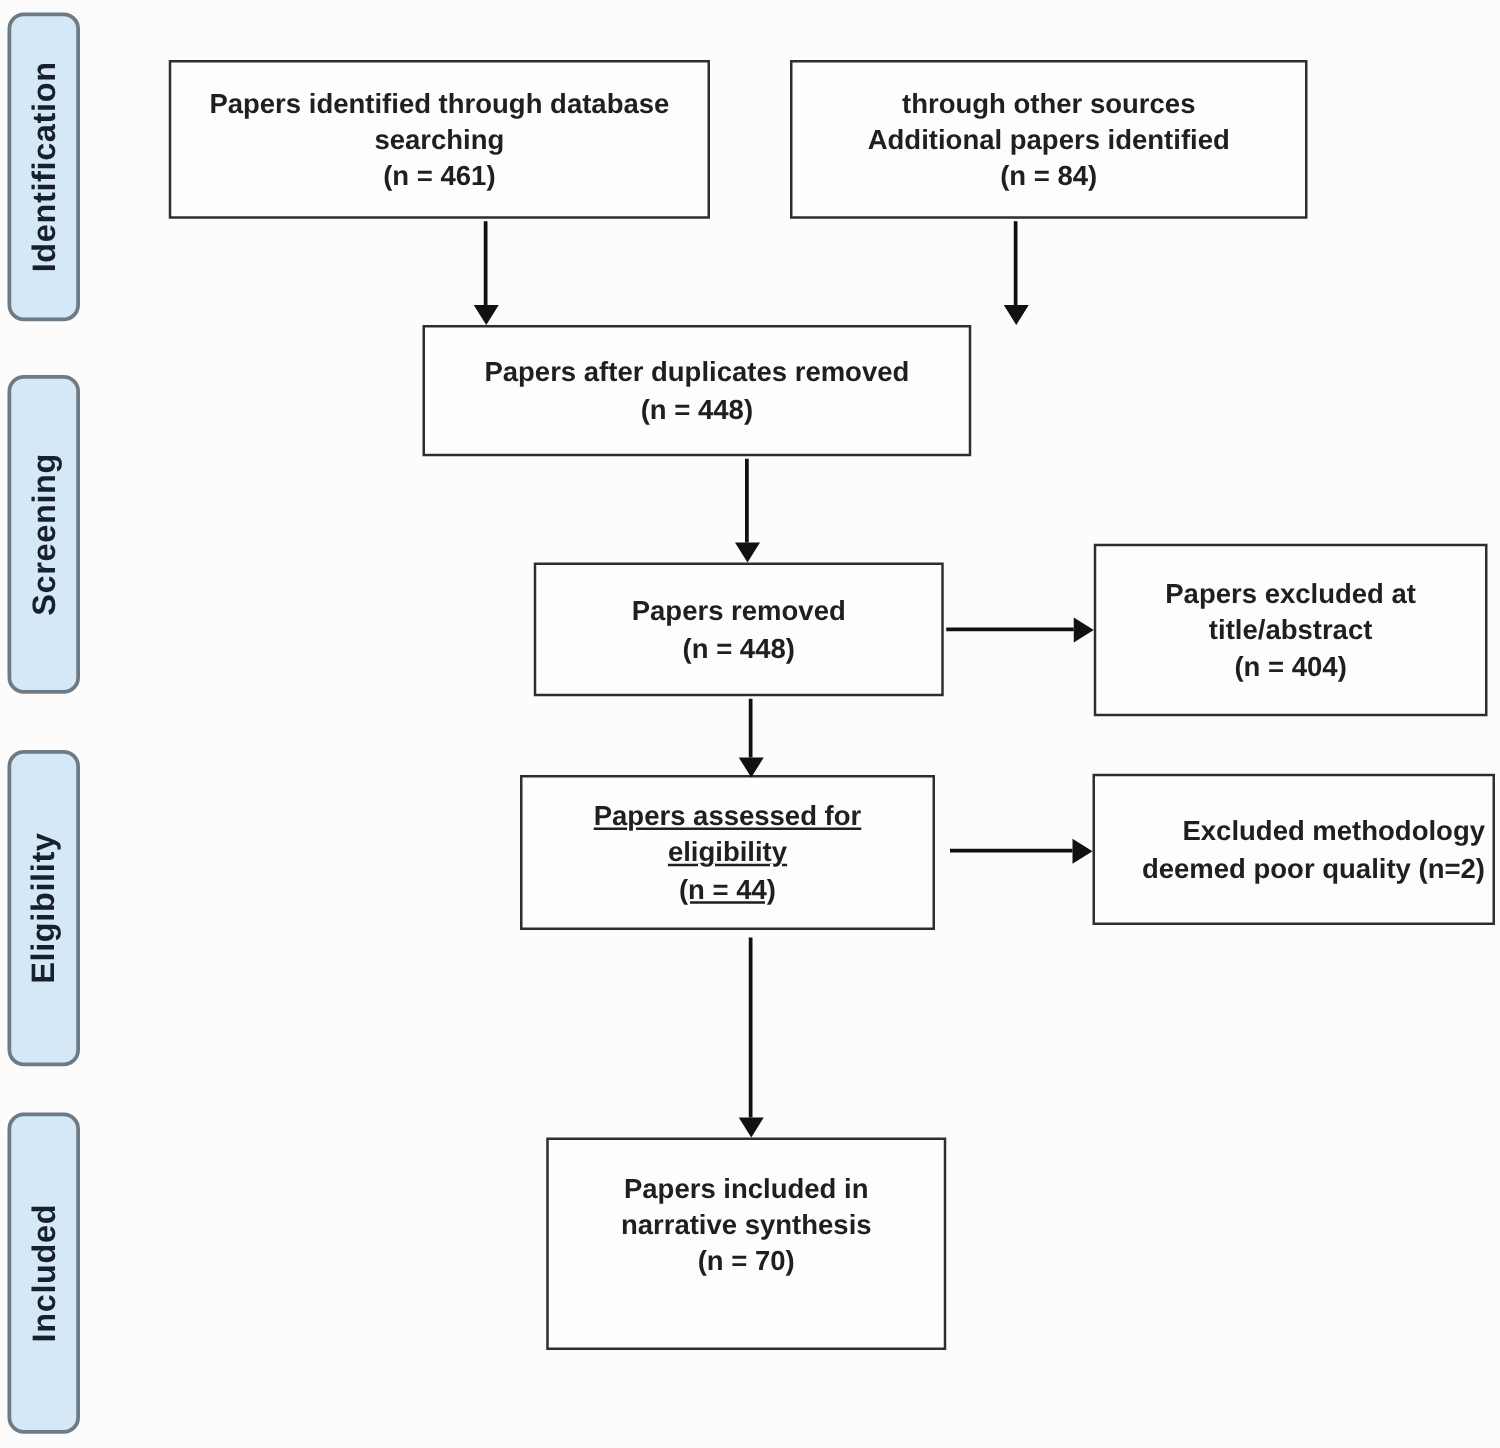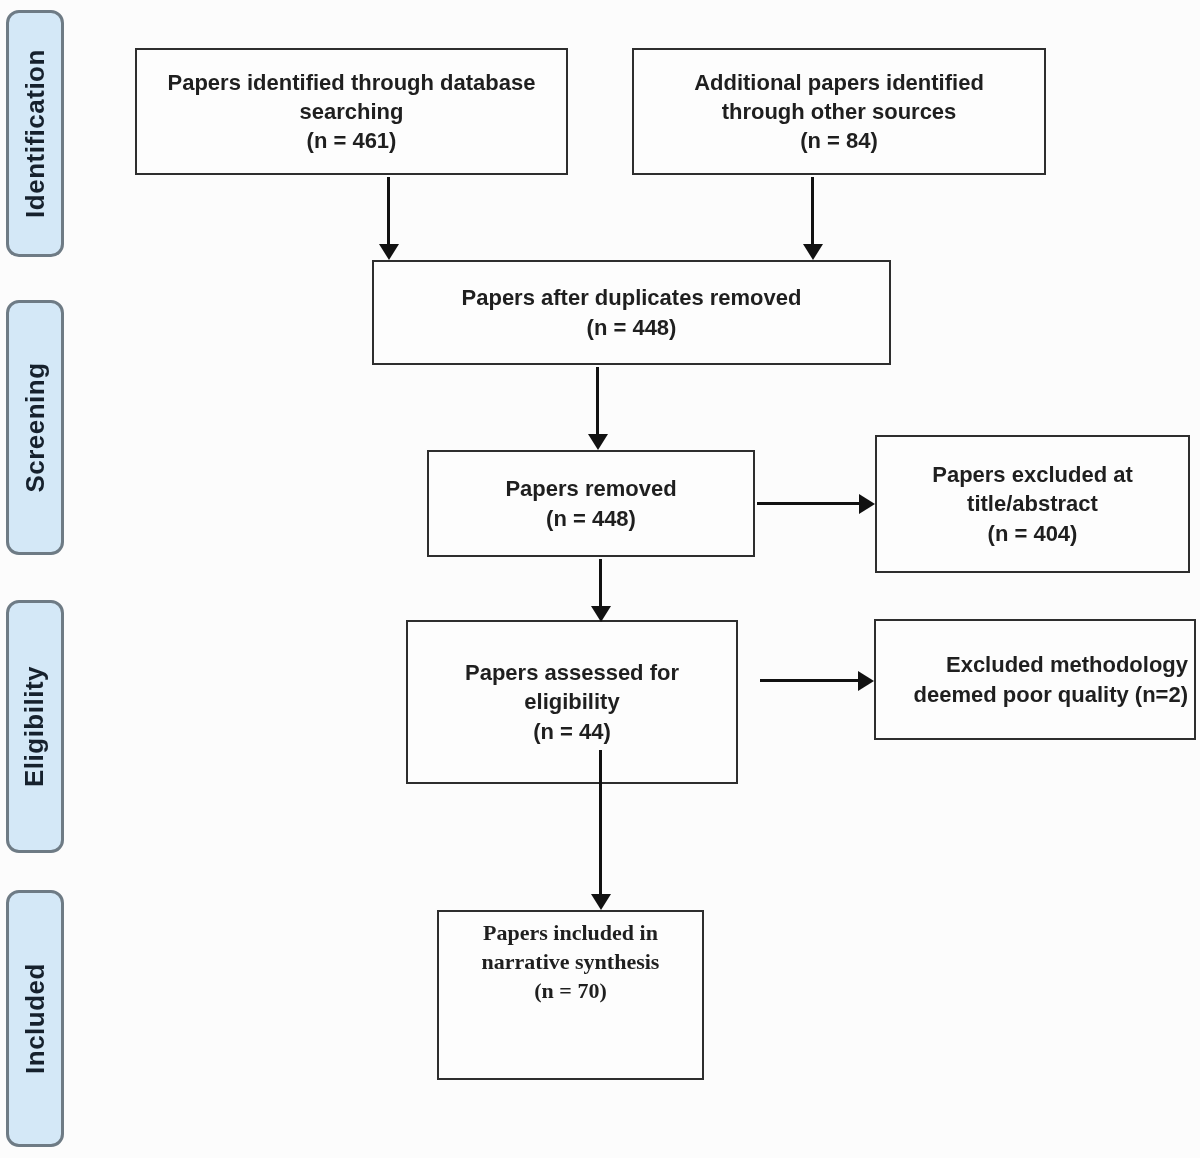--- a/index.html
+++ b/index.html
@@ -60,31 +60,31 @@
     align-items:center;
     text-align:center;
     font-size:22px;
     font-weight:bold;
     color:var(--text);
     line-height:1.32;
     padding:4px 8px;
   }
   #box-identified-db{left:135px;top:48px;width:433px;height:127px;}
   #box-identified-other{left:632px;top:48px;width:414px;height:127px;}
-  #box-duplicates-removed{left:338px;top:260px;width:519px;height:105px;margin-left:34px;}
+  #box-duplicates-removed{left:338px;top:260px;width:439px;height:105px;}
   #box-screened{left:427px;top:450px;width:328px;height:107px;}
   #box-excluded-title{left:875px;top:435px;width:315px;height:138px;}
-  #box-assessed{left:406px;top:620px;width:332px;height:164px;}
+  #box-assessed{left:416px;top:620px;width:332px;height:124px;text-decoration:underline;}
   #box-excluded-methodology{
     left:874px;top:619px;width:322px;height:121px;
     align-items:flex-end;text-align:left;padding-left:27px;padding-right:6px;
   }
   #box-included-synthesis{
-    left:437px;top:910px;width:267px;height:170px;
-    justify-content:flex-start;padding-top:6px;font-family:Liberation Serif, serif;
+    left:437px;top:910px;width:320px;height:170px;
+    justify-content:flex-start;padding-top:24px;
   }
 
   
   .varrow{
     position:absolute;
     width:3px;
     background:var(--arrow);
   }
   .varrow::after{
     content:"";
@@ -137,22 +137,22 @@
     <span>Included</span>
   </div>
 
   <div class="fbox" id="box-identified-db">
     <div>Papers identified through database</div>
     <div>searching</div>
     <div>(n = 461)</div>
   </div>
 
   <div class="fbox" id="box-identified-other">
+    <div>through other sources</div>
     <div>Additional papers identified</div>
-    <div>through other sources</div>
     <div>(n = 84)</div>
   </div>
 
   <div class="fbox" id="box-duplicates-removed">
     <div>Papers after duplicates removed</div>
     <div>(n = 448)</div>
   </div>
 
   <div class="fbox" id="box-screened">
     <div>Papers removed</div>

